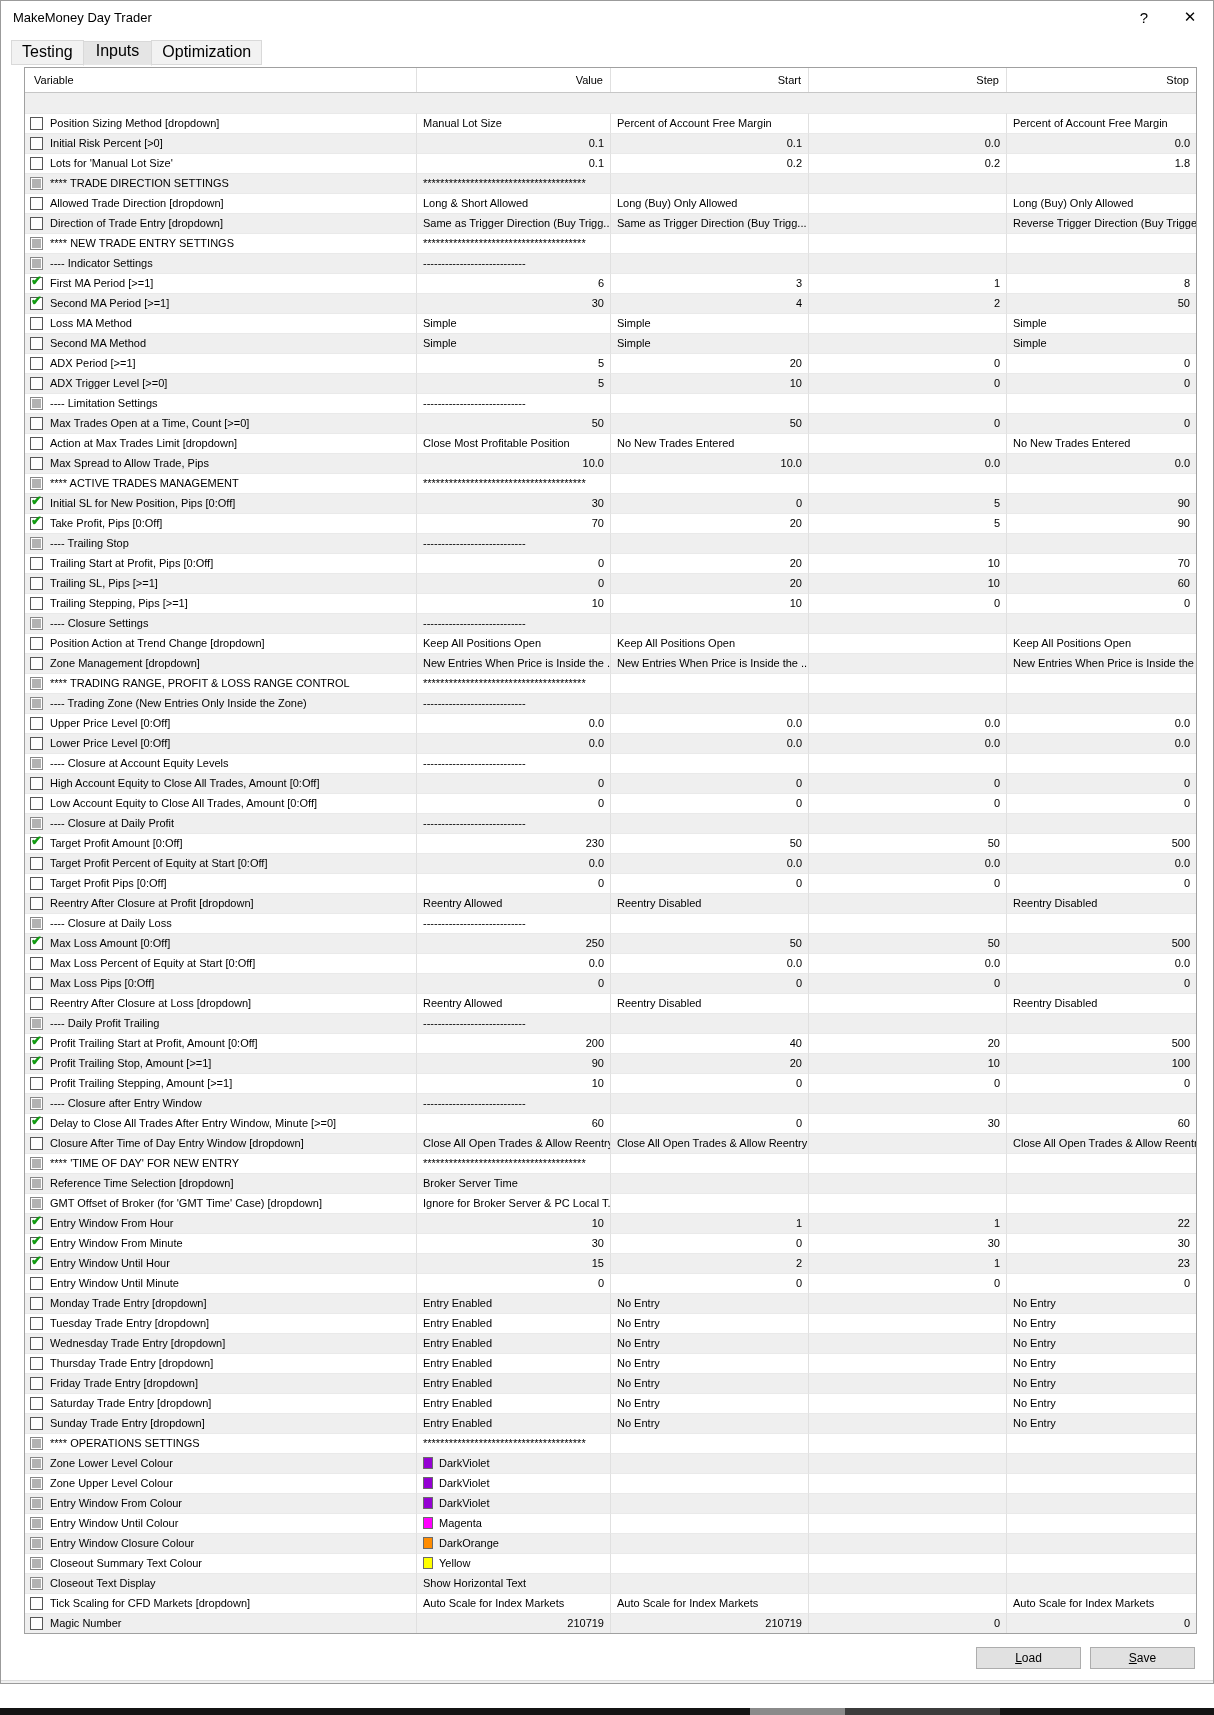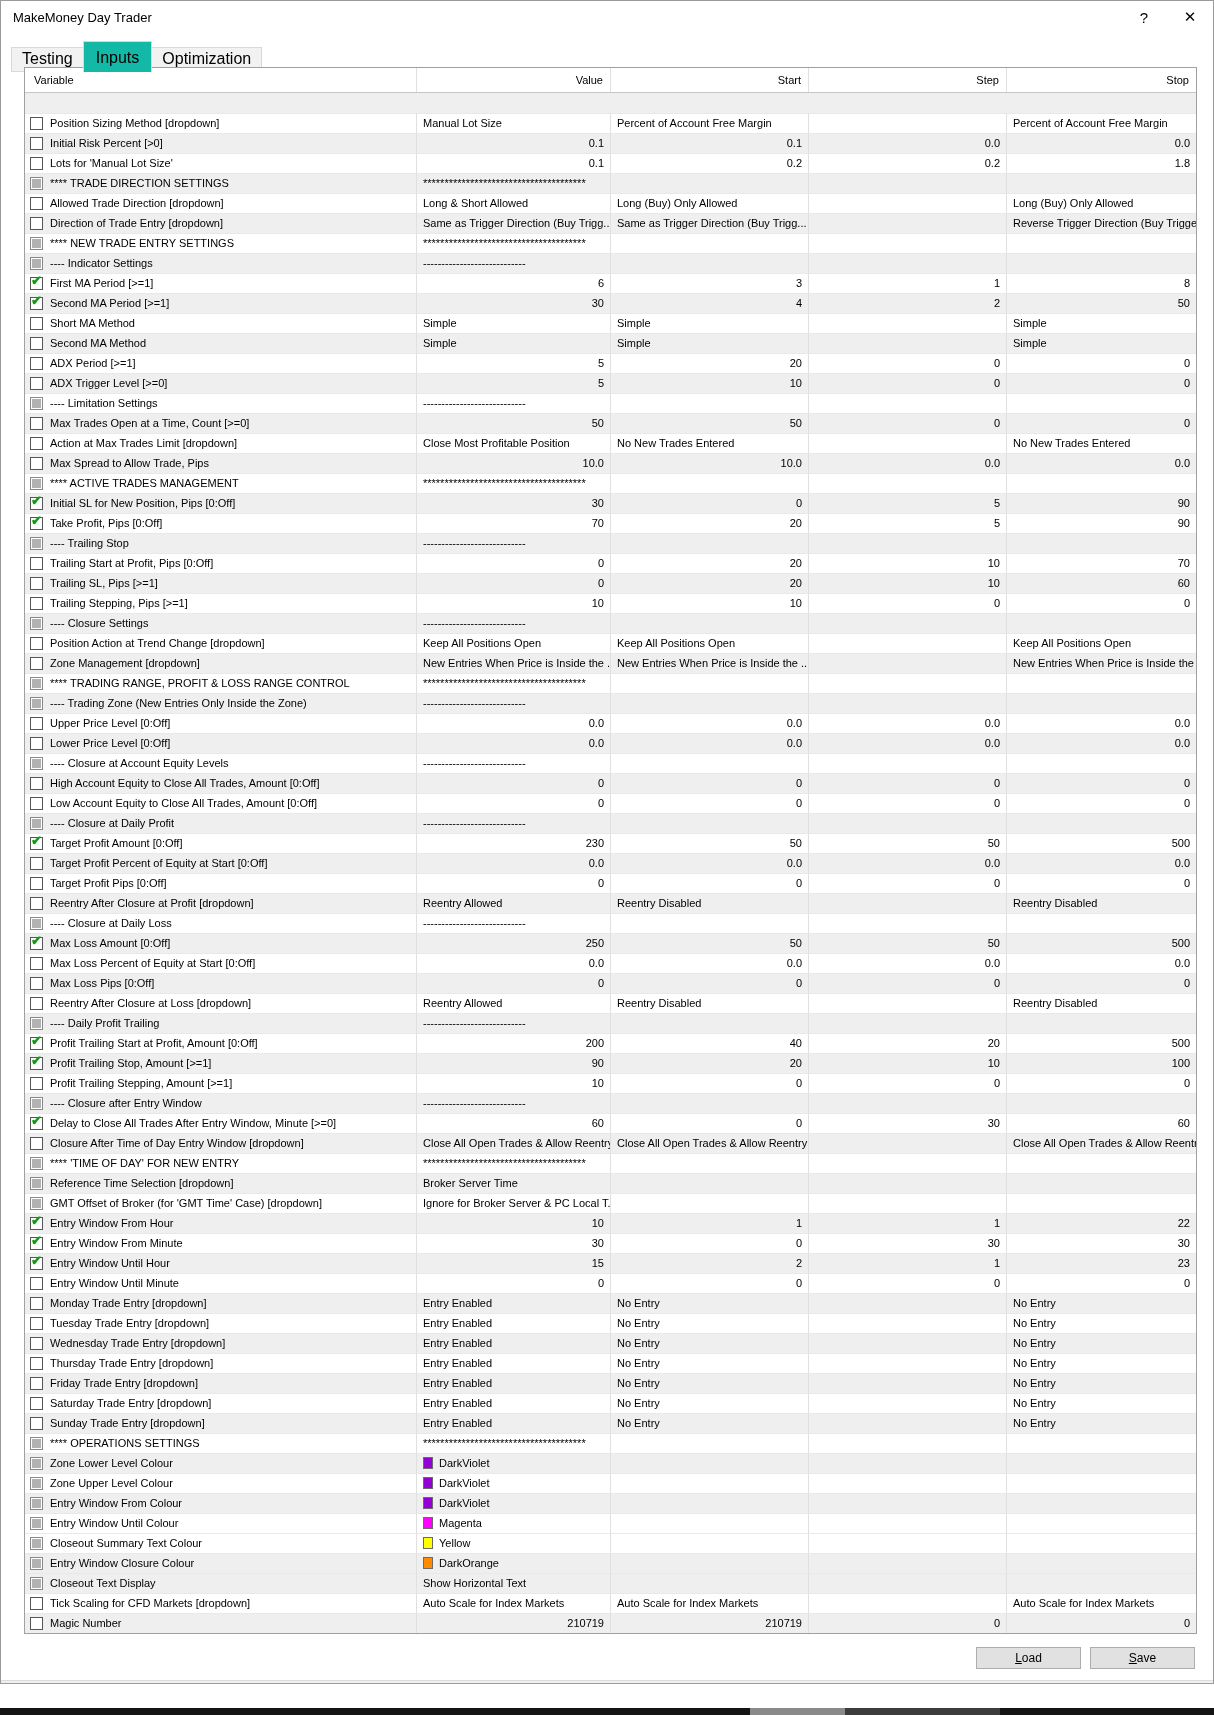--- a/index.html
+++ b/index.html
@@ -6,21 +6,21 @@
   body{width:1214px;height:1715px;position:relative;font-family:"Liberation Sans",sans-serif;color:#000;}
   .window{position:absolute;left:0;top:0;width:1214px;height:1684px;background:#fff;border:1px solid #9b9b9b;box-sizing:border-box;overflow:hidden;}
   
   .titlebar{position:absolute;left:0;top:0;right:0;height:32px;display:flex;align-items:center;background:#fff;}
   .title{margin-left:12px;font-size:13px;}
   .tb-buttons{margin-left:auto;display:flex;height:100%;}
   .tbbtn{width:46px;height:100%;border:0;background:transparent;font-family:inherit;font-size:15px;display:flex;align-items:center;justify-content:center;cursor:default;padding:0;color:#000;}
   
   .tabstrip{position:absolute;left:10px;top:39px;display:flex;align-items:flex-end;}
   .tab{font-size:16px;padding:2px 10px 3px;background:#f2f2f2;border:1px solid #d9d9d9;margin-right:-1px;position:relative;}
-  .tab.active{background:#14b8a6;padding:7px 12px 5px;top:1px;z-index:2;border-bottom:1px solid #fff;}
+  .tab.active{background:#e5e5e5;padding:0 12px 5px;top:1px;z-index:2;border-bottom:1px solid #fff;}
   
   .table{position:absolute;left:23px;top:66px;width:1173px;border:1px solid #a0a0a0;box-sizing:border-box;background:#fff;}
   .thead,.tr{display:grid;grid-template-columns:391px 194px 198px 198px 190px;}
   .thead{height:24px;border-bottom:1px solid #c6c6c6;}
   .th{font-size:11px;display:flex;align-items:center;padding:0 7px;border-left:1px solid #e0e0e0;box-sizing:border-box;}
   .th.c0{border-left:none;padding-left:9px;}
   .th.r{justify-content:flex-end;}
   .tr{height:20px;box-sizing:border-box;background:#fff;}
   .tr.odd{background:#efefef;}
   .td{font-size:11px;line-height:19px;padding:0 6px;border-left:1px solid #e0e0e0;border-top:1px solid #e9e9e9;overflow:hidden;white-space:nowrap;box-sizing:border-box;}
@@ -185,21 +185,21 @@
             <span class="lbl">Second MA Period [&gt;=1]</span>
           </div>
           <div class="td num">30</div>
           <div class="td num">4</div>
           <div class="td num">2</div>
           <div class="td num">50</div>
         </div>
         <div class="tr">
           <div class="td c0">
             <span class="cb off"></span>
-            <span class="lbl">Short MA Method</span>
+            <span class="lbl">Loss MA Method</span>
           </div>
           <div class="td">Simple</div>
           <div class="td">Simple</div>
           <div class="td"></div>
           <div class="td">Simple</div>
         </div>
         <div class="tr odd">
           <div class="td c0">
             <span class="cb off"></span>
             <span class="lbl">Second MA Method</span>
@@ -792,36 +792,36 @@
         <div class="tr">
           <div class="td c0">
             <span class="cb sec"></span>
             <span class="lbl">Entry Window Until Colour</span>
           </div>
           <div class="td"><span class="swatch" style="background: rgb(255, 0, 255);"></span>Magenta</div>
           <div class="td"></div>
           <div class="td"></div>
           <div class="td"></div>
         </div>
+        <div class="tr odd">
+          <div class="td c0">
+            <span class="cb sec"></span>
+            <span class="lbl">Entry Window Closure Colour</span>
+          </div>
+          <div class="td"><span class="swatch" style="background: rgb(255, 140, 0);"></span>DarkOrange</div>
+          <div class="td"></div>
+          <div class="td"></div>
+          <div class="td"></div>
+        </div>
         <div class="tr">
           <div class="td c0">
             <span class="cb sec"></span>
             <span class="lbl">Closeout Summary Text Colour</span>
           </div>
           <div class="td"><span class="swatch" style="background: rgb(255, 255, 0);"></span>Yellow</div>
-          <div class="td"></div>
-          <div class="td"></div>
-          <div class="td"></div>
-        </div>
-        <div class="tr odd">
-          <div class="td c0">
-            <span class="cb sec"></span>
-            <span class="lbl">Entry Window Closure Colour</span>
-          </div>
-          <div class="td"><span class="swatch" style="background: rgb(255, 140, 0);"></span>DarkOrange</div>
           <div class="td"></div>
           <div class="td"></div>
           <div class="td"></div>
         </div>
         <div class="tr odd">
           <div class="td c0">
             <span class="cb sec"></span>
             <span class="lbl">Closeout Text Display</span>
           </div>
           <div class="td">Show Horizontal Text</div>

